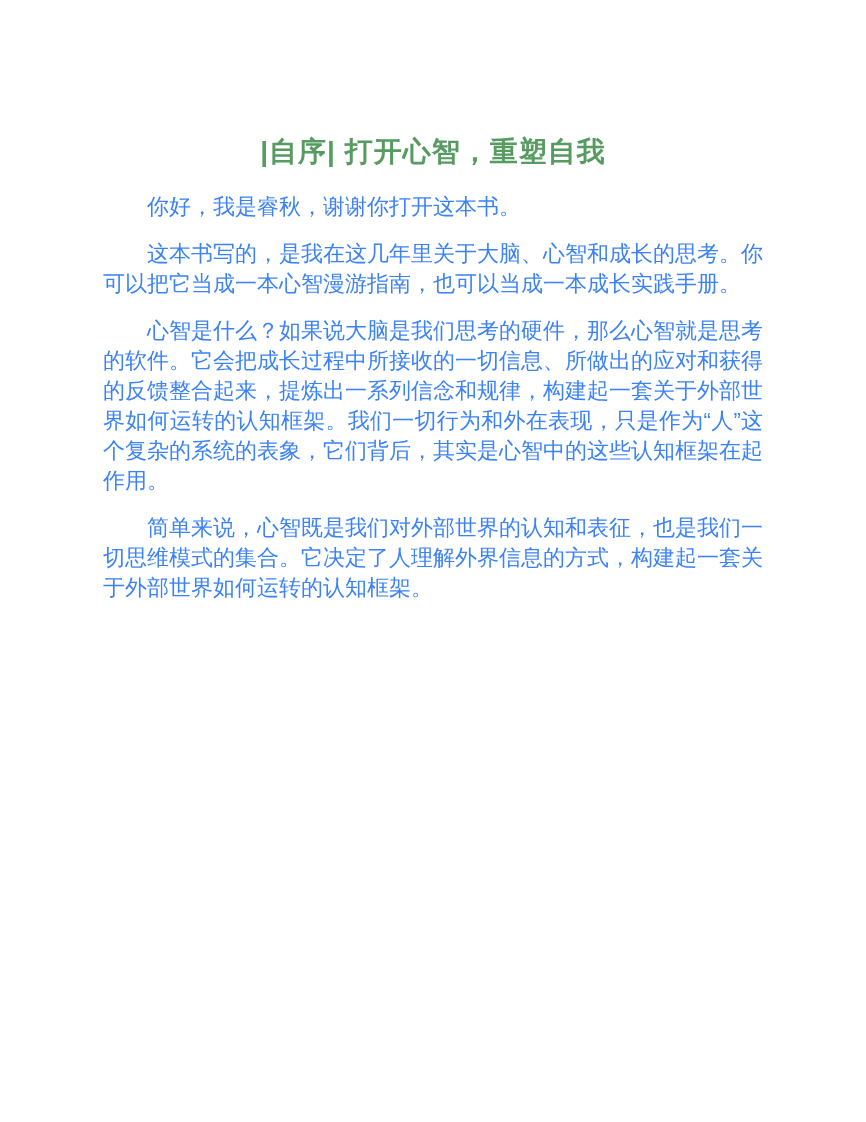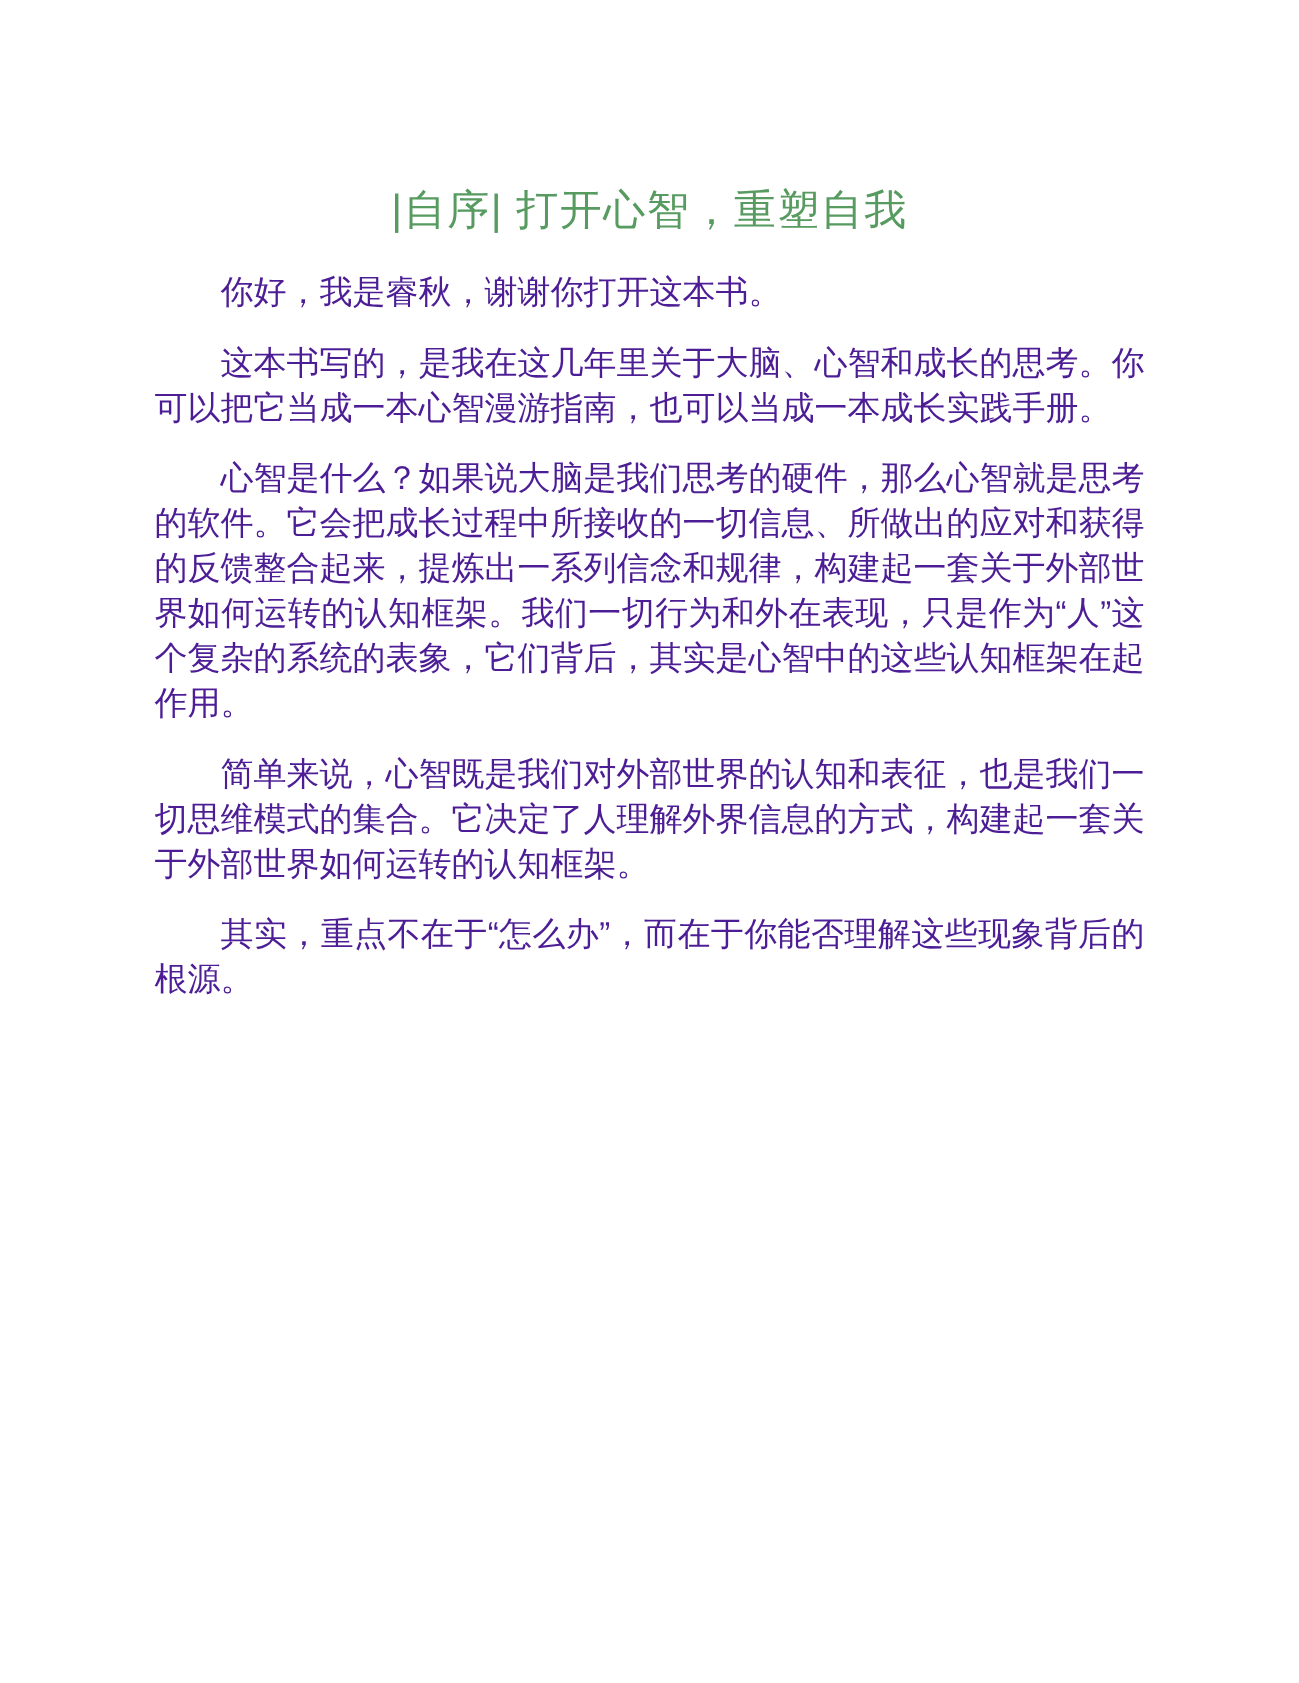--- a/index.html
+++ b/index.html
@@ -14,49 +14,48 @@
     background: #ffffff;
     overflow: hidden;
     font-family: "Liberation Sans", sans-serif;
     box-sizing: border-box;
   }
   .content {
     box-sizing: border-box;
     padding: 116px 103px 0 103px;
   }
   .preface-title {
-    margin: 4px 0 20px 0;
+    margin: 16px 0 20px 0;
     text-align: center;
     font-size: 28px;
     line-height: 40px;
-    font-weight: normal;
+    font-weight: bold;
     letter-spacing: 1px;
     font-family: "Liberation Sans", sans-serif;
   }
   .body-text p {
     margin: 0 0 17px 0;
     font-size: 22px;
     line-height: 30px;
-    color: #4c1d95;
+    color: #3b82f6;
     text-indent: 2em;
     text-align: justify;
     text-justify: inter-ideograph;
     font-family: "Liberation Sans", sans-serif;
   }
   .body-text p:last-child {
     margin-bottom: 0;
   }
 </style>
 </head>
 <body>
 
 <div class="page" style="background: rgb(255, 255, 255);">
   <div class="content">
     <h1 class="preface-title" style="color: rgb(87, 155, 97);">|自序| 打开心智，重塑自我</h1>
     <div class="body-text">
       <p>你好，我是睿秋，谢谢你打开这本书。</p>
       <p>这本书写的，是我在这几年里关于大脑、心智和成长的思考。你可以把它当成一本心智漫游指南，也可以当成一本成长实践手册。</p>
       <p>心智是什么？如果说大脑是我们思考的硬件，那么心智就是思考的软件。它会把成长过程中所接收的一切信息、所做出的应对和获得的反馈整合起来，提炼出一系列信念和规律，构建起一套关于外部世界如何运转的认知框架。我们一切行为和外在表现，只是作为“人”这个复杂的系统的表象，它们背后，其实是心智中的这些认知框架在起作用。</p>
       <p>简单来说，心智既是我们对外部世界的认知和表征，也是我们一切思维模式的集合。它决定了人理解外界信息的方式，构建起一套关于外部世界如何运转的认知框架。</p>
-      <p>其实，重点不在于“怎么办”，而在于你能否理解这些现象背后的根源。</p>
     </div>
   </div>
 </div>
 
 </body></html>

